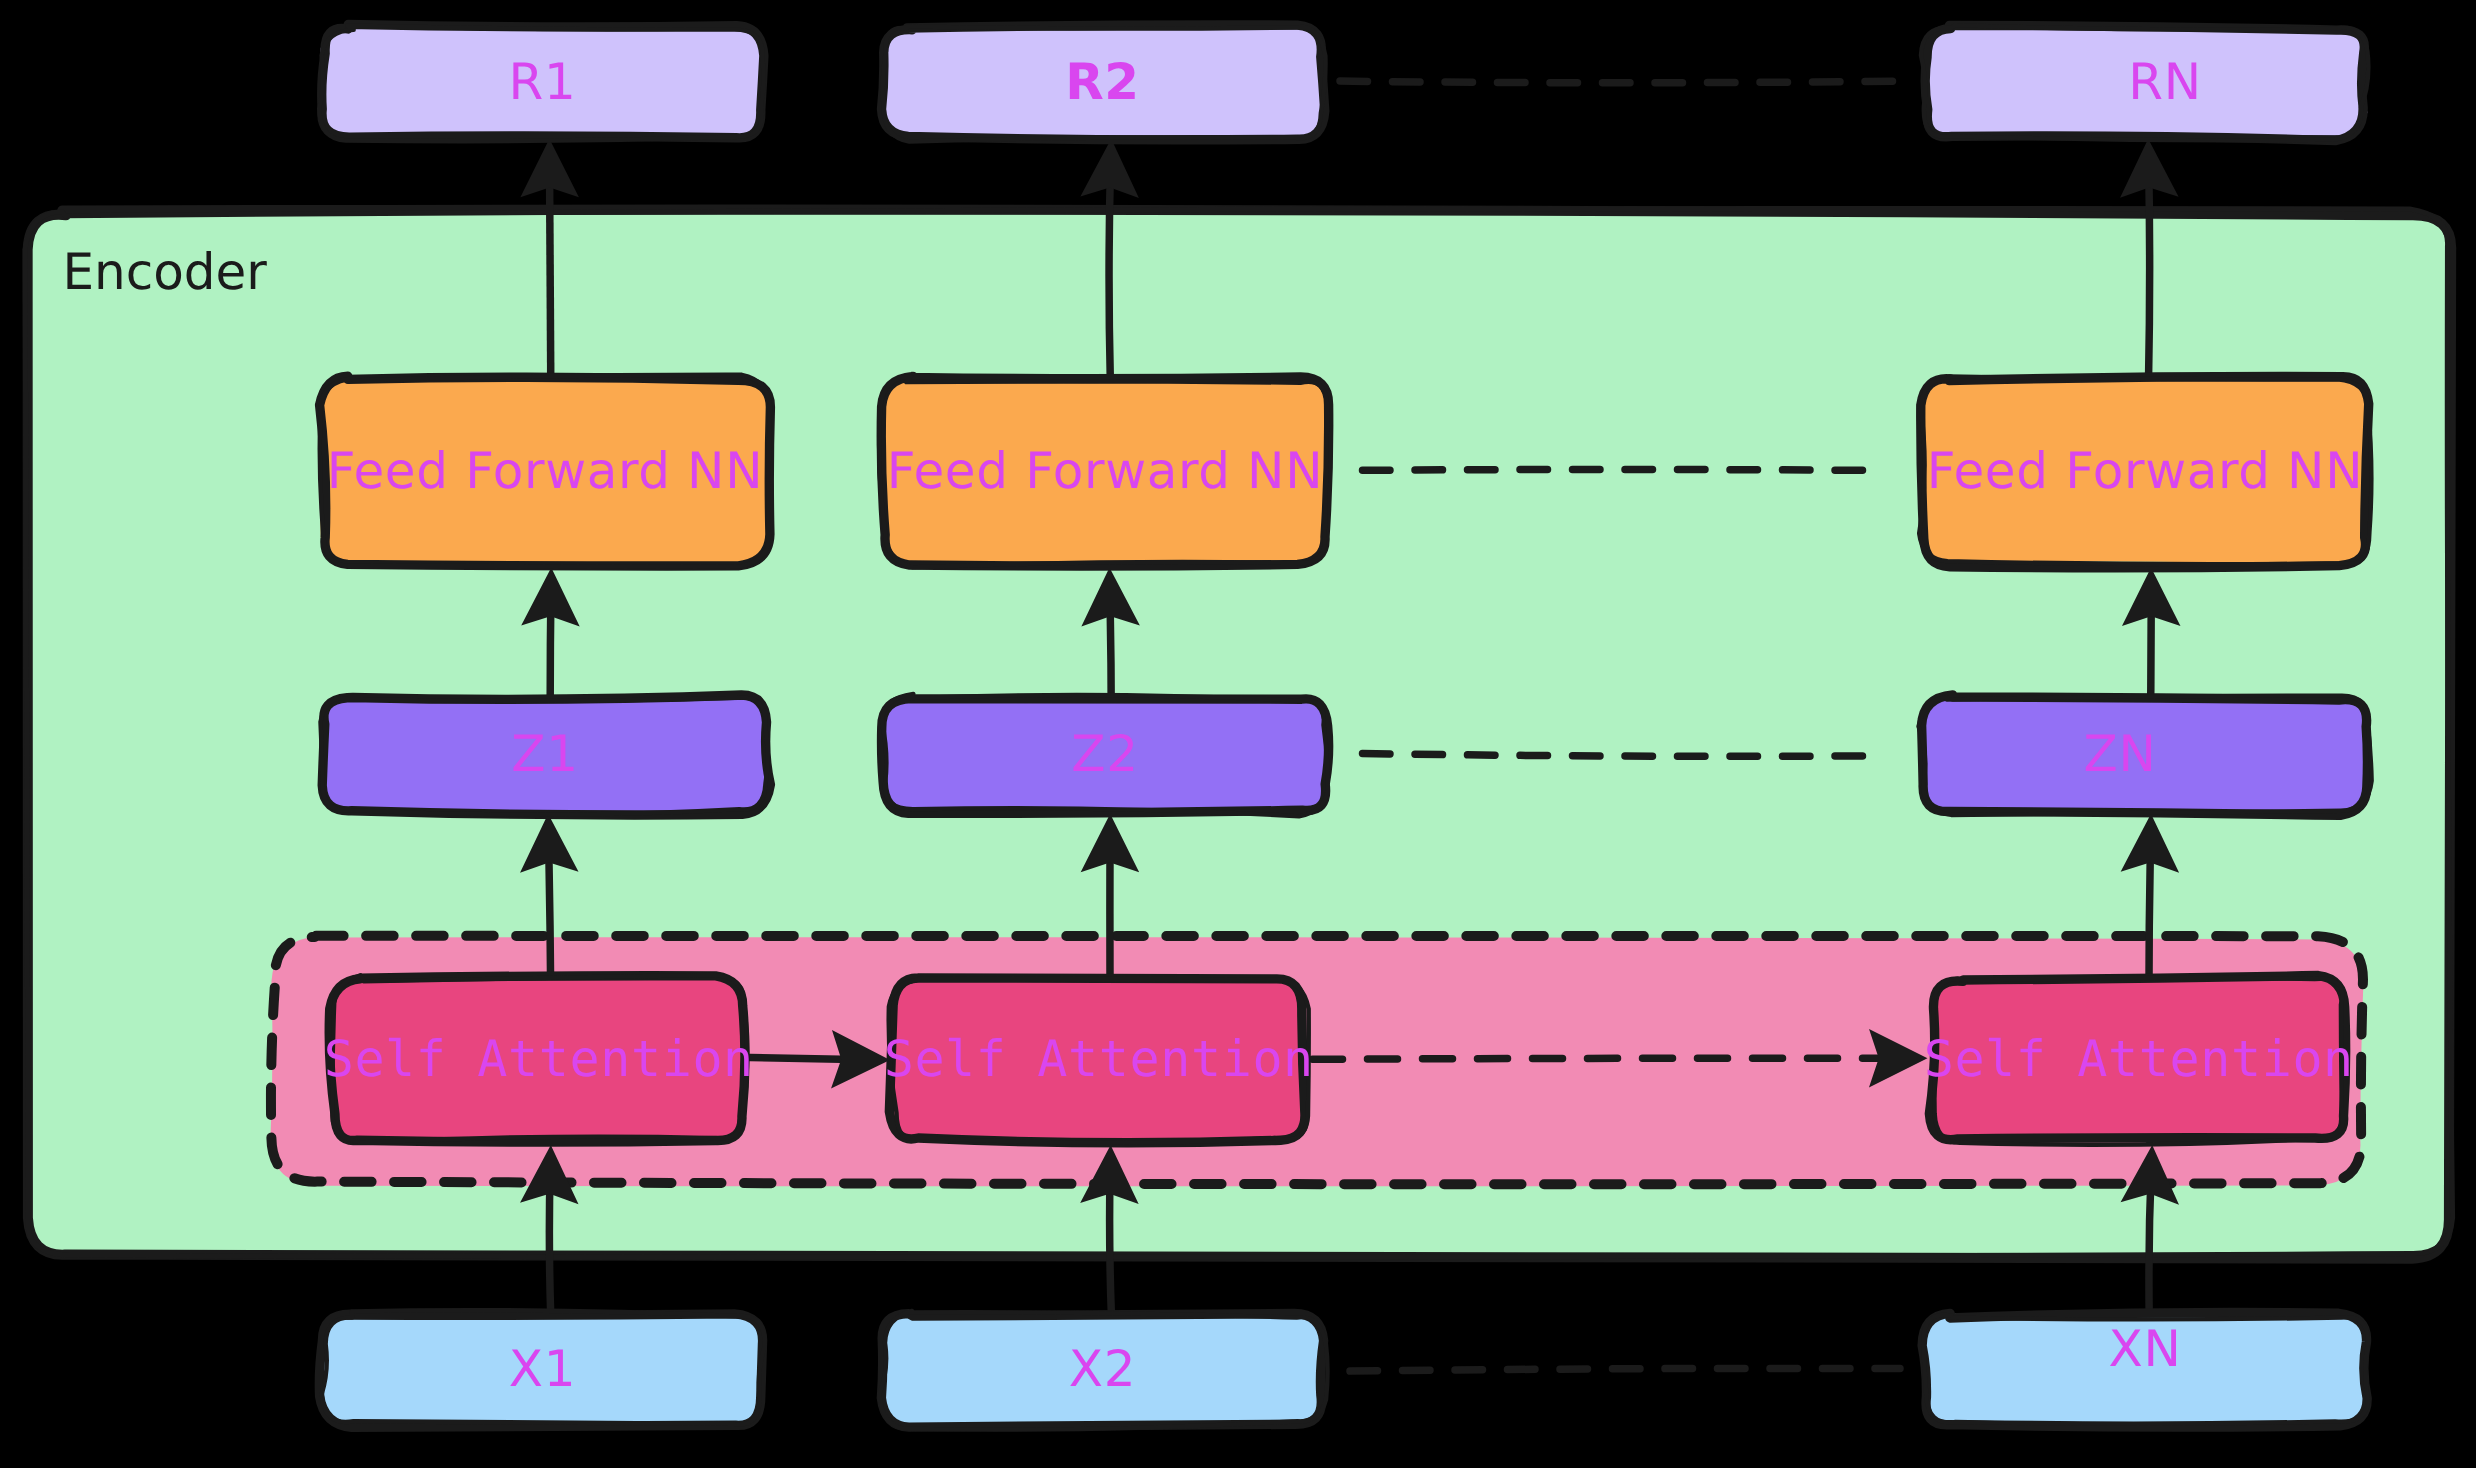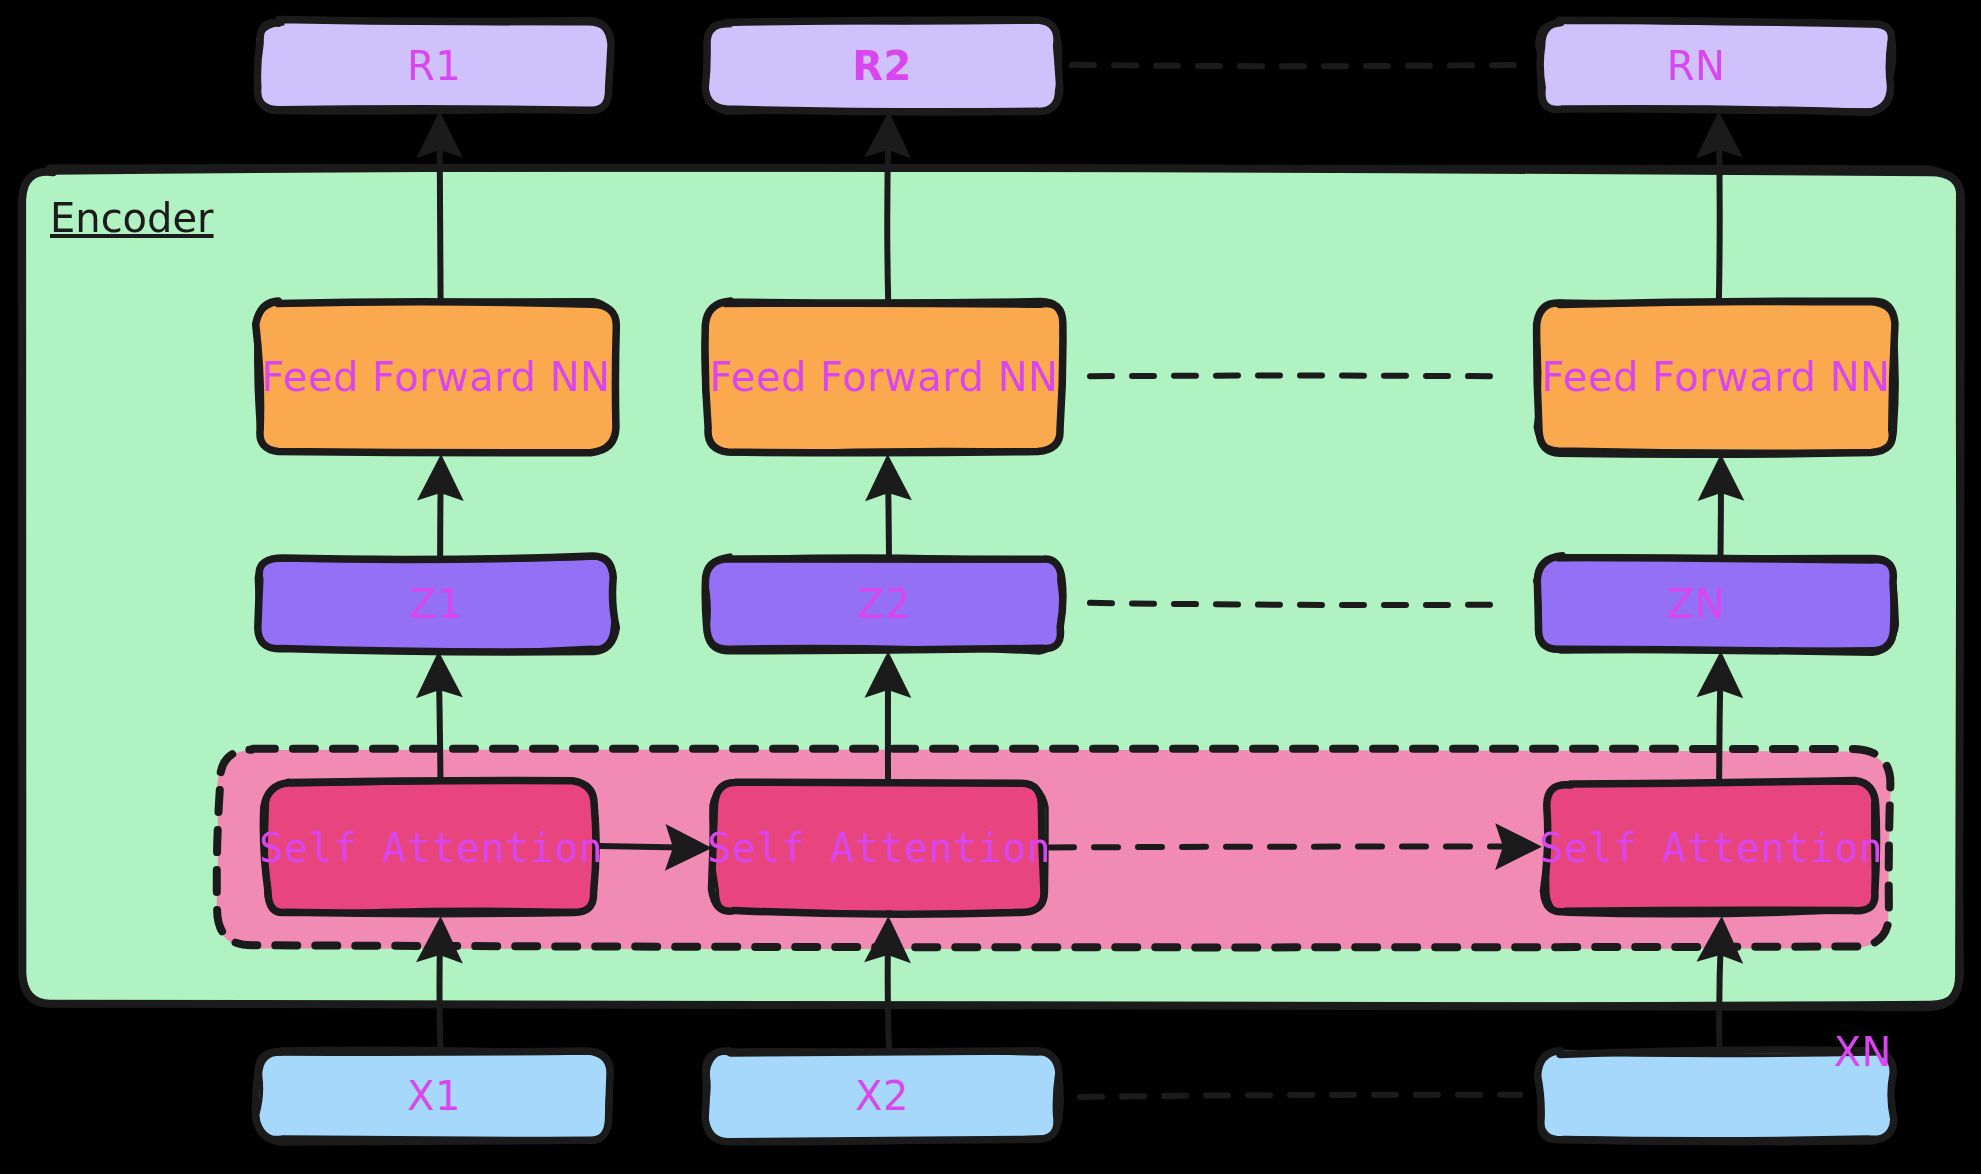--- a/index.html
+++ b/index.html
@@ -38,21 +38,20 @@
     position: relative;
     z-index: 2;
     line-height: 1;
     white-space: nowrap;
   }
   .container-label {
     position: absolute;
     z-index: 6;
     color: #1b1b1b;
     white-space: nowrap;
-    text-decoration: underline;
   }
 </style>
 </head>
 <body>
 
 <div id="stage">
 
   <svg id="svg-layer" viewBox="0 0 1981 1174">
     <defs>
       <marker id="arrow-solid" markerWidth="9" markerHeight="9" refX="5.2" refY="4.5" orient="auto" markerUnits="strokeWidth">
@@ -176,21 +175,21 @@
 
   <div class="container-label" style="left:50px; top:195px; font-size:40px;">Encoder</div>
 
   <div id="nodes-layer">
       <div class="node" style="left: 258px; top: 22px; width: 352px; height: 88px;">
         <span class="node-label" style="font-family: &quot;DejaVu Sans&quot;, sans-serif; font-size: 40px;">R1</span>
       </div>
       <div class="node" style="left: 706px; top: 22px; width: 352px; height: 88px; font-weight: bold;">
         <span class="node-label" style="font-family: &quot;DejaVu Sans&quot;, sans-serif; font-size: 40px;">R2</span>
       </div>
-      <div class="node" style="left: 1520px; top: 22px; width: 352px; height: 88px;">
+      <div class="node" style="left: 1556px; top: 22px; width: 352px; height: 88px;">
         <span class="node-label" style="font-family: &quot;DejaVu Sans&quot;, sans-serif; font-size: 40px;">RN</span>
       </div>
       <div class="node" style="left: 258px; top: 303px; width: 356px; height: 148px;">
         <span class="node-label" style="font-family: &quot;DejaVu Sans&quot;, sans-serif; font-size: 40px;">Feed Forward NN</span>
       </div>
       <div class="node" style="left: 706px; top: 303px; width: 356px; height: 148px;">
         <span class="node-label" style="font-family: &quot;DejaVu Sans&quot;, sans-serif; font-size: 40px;">Feed Forward NN</span>
       </div>
       <div class="node" style="left: 1538px; top: 303px; width: 356px; height: 148px;">
         <span class="node-label" style="font-family: &quot;DejaVu Sans&quot;, sans-serif; font-size: 40px;">Feed Forward NN</span>
@@ -212,18 +211,18 @@
       </div>
       <div class="node" style="left: 1546px; top: 783px; width: 330px; height: 130px;">
         <span class="node-label" style="font-family: &quot;DejaVu Sans Mono&quot;, monospace; font-size: 40px;">Self Attention</span>
       </div>
       <div class="node" style="left: 258px; top: 1052px; width: 352px; height: 88px;">
         <span class="node-label" style="font-family: &quot;DejaVu Sans&quot;, sans-serif; font-size: 40px;">X1</span>
       </div>
       <div class="node" style="left: 706px; top: 1052px; width: 352px; height: 88px;">
         <span class="node-label" style="font-family: &quot;DejaVu Sans&quot;, sans-serif; font-size: 40px;">X2</span>
       </div>
-      <div class="node" style="left: 1540px; top: 1008px; width: 352px; height: 88px; justify-content: flex-end;">
+      <div class="node" style="left: 1540px; top: 1036px; width: 352px; height: 88px;">
         <span class="node-label" style="font-family: &quot;DejaVu Sans&quot;, sans-serif; font-size: 40px;">XN</span>
       </div>
     </div>
 
 </div>
 
 </body></html>

